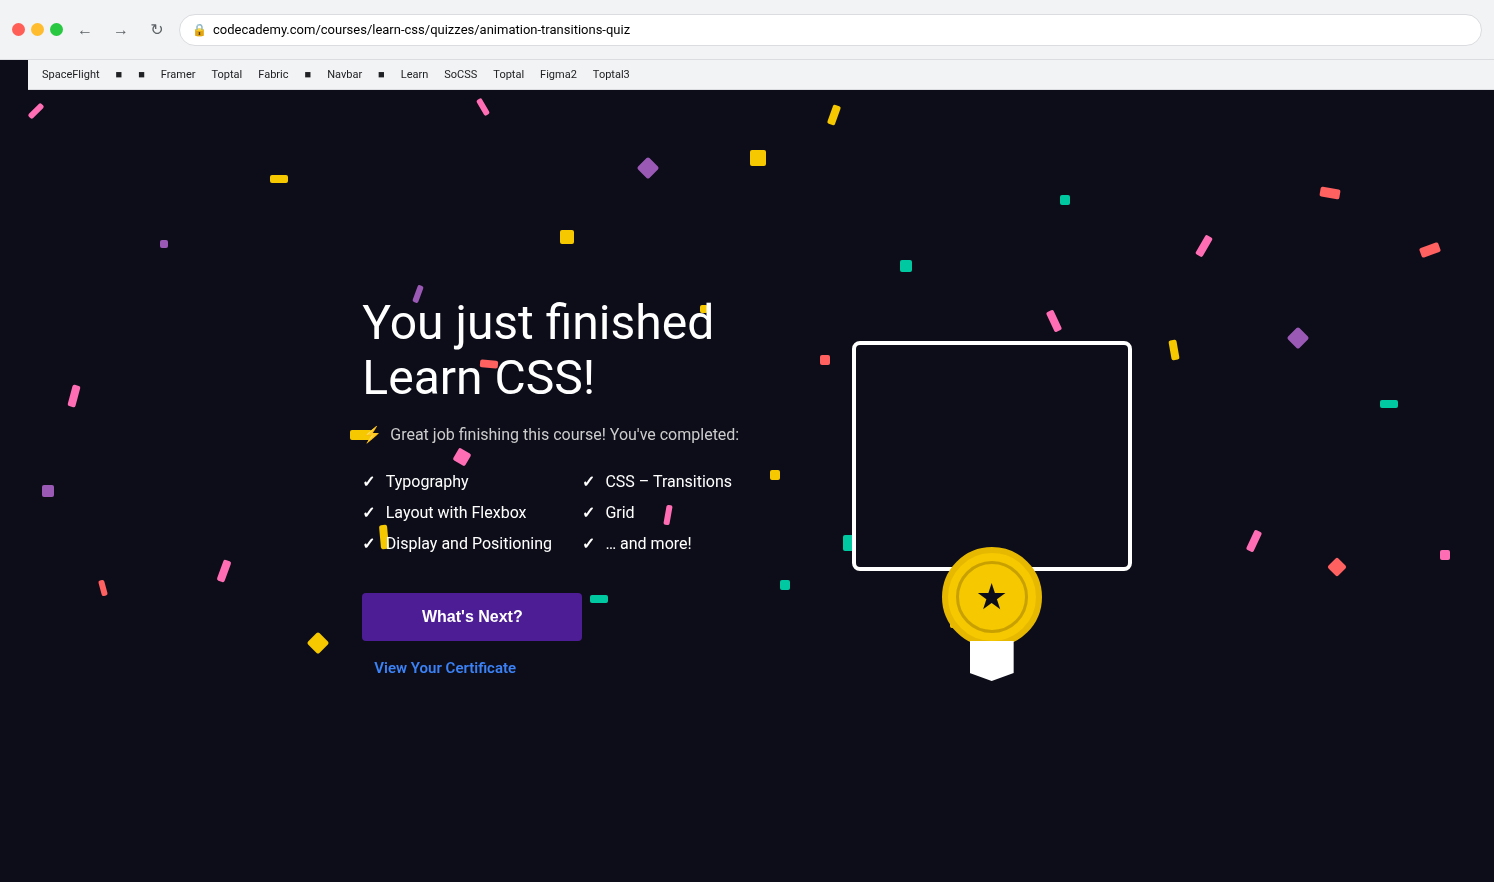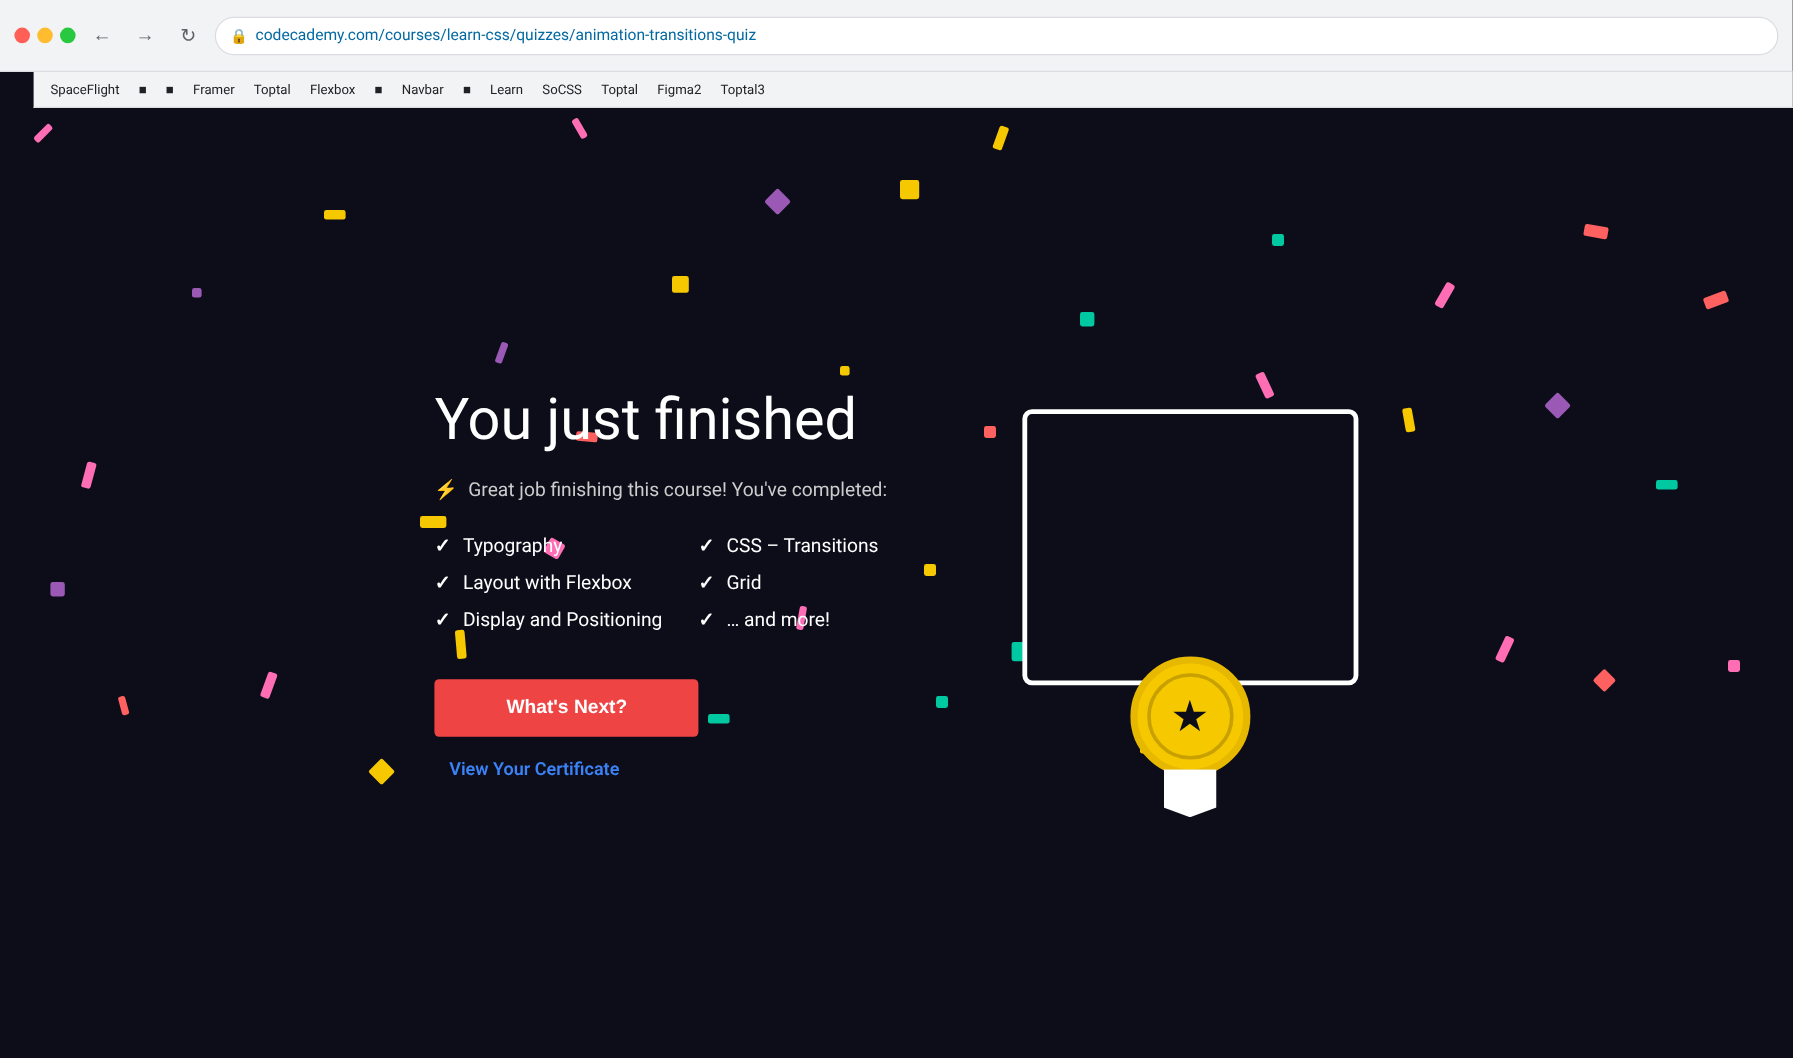--- a/index.html
+++ b/index.html
@@ -66,21 +66,21 @@
       border: 1px solid #dadce0;
     }
 
     .lock-icon {
       font-size: 12px;
       color: #5f6368;
     }
 
     .url-text {
       font-size: 13px;
-      color: #0369a1;
+      color: #000000;
     }
 
     .bookmarks-bar {
       width: 100%;
       height: 30px;
       background: #f1f3f4;
       display: flex;
       align-items: center;
       padding: 0 8px;
       gap: 4px;
@@ -172,21 +172,21 @@
     .check-mark {
       color: white;
       font-size: 16px;
       font-weight: bold;
     }
 
     .whats-next-btn {
       display: block;
       width: 220px;
       height: 48px;
-      background: #ef4444;
+      background: #4c1d95;
       color: white;
       font-size: 16px;
       font-weight: 700;
       border: none;
       border-radius: 4px;
       cursor: pointer;
       margin-bottom: 18px;
       text-align: center;
       line-height: 48px;
     }
@@ -280,21 +280,21 @@
     <span class="url-text">codecademy.com/courses/learn-css/quizzes/animation-transitions-quiz</span>
   </div>
 </div>
 
 <div class="bookmarks-bar">
   <span class="bookmark-item">SpaceFlight</span>
   <span class="bookmark-item">■</span>
   <span class="bookmark-item">■</span>
   <span class="bookmark-item">Framer</span>
   <span class="bookmark-item">Toptal</span>
-  <span class="bookmark-item">Flexbox</span>
+  <span class="bookmark-item">Fabric</span>
   <span class="bookmark-item">■</span>
   <span class="bookmark-item">Navbar</span>
   <span class="bookmark-item">■</span>
   <span class="bookmark-item">Learn</span>
   <span class="bookmark-item">SoCSS</span>
   <span class="bookmark-item">Toptal</span>
   <span class="bookmark-item">Figma2</span>
   <span class="bookmark-item">Toptal3</span>
 </div>
 
@@ -342,20 +342,21 @@
       <div class="confetti-piece" style="left: 700px; top: 215px; width: 8px; height: 8px; background-color: rgb(245, 200, 0); transform: rotate(0deg);"></div>
       <div class="confetti-piece" style="left: 820px; top: 265px; width: 10px; height: 10px; background-color: rgb(255, 96, 96); transform: rotate(0deg);"></div>
       <div class="confetti-piece" style="left: 1000px; top: 390px; width: 8px; height: 22px; background-color: rgb(155, 89, 182); transform: rotate(-10deg);"></div>
     </div>
 
   <div class="content-wrapper">
 
     <div class="text-section">
       <h1 class="main-title">
         <span>You just finished</span><br>
+        <span>Learn CSS!</span>
       </h1>
       <p class="subtitle">
         <span class="lightning">⚡</span>
         <span>Great job finishing this course! You've completed:</span>
       </p>
 
       <div class="checklist">
         <div class="check-item">
           <span class="check-mark">✓</span>
           <span>Typography</span>

